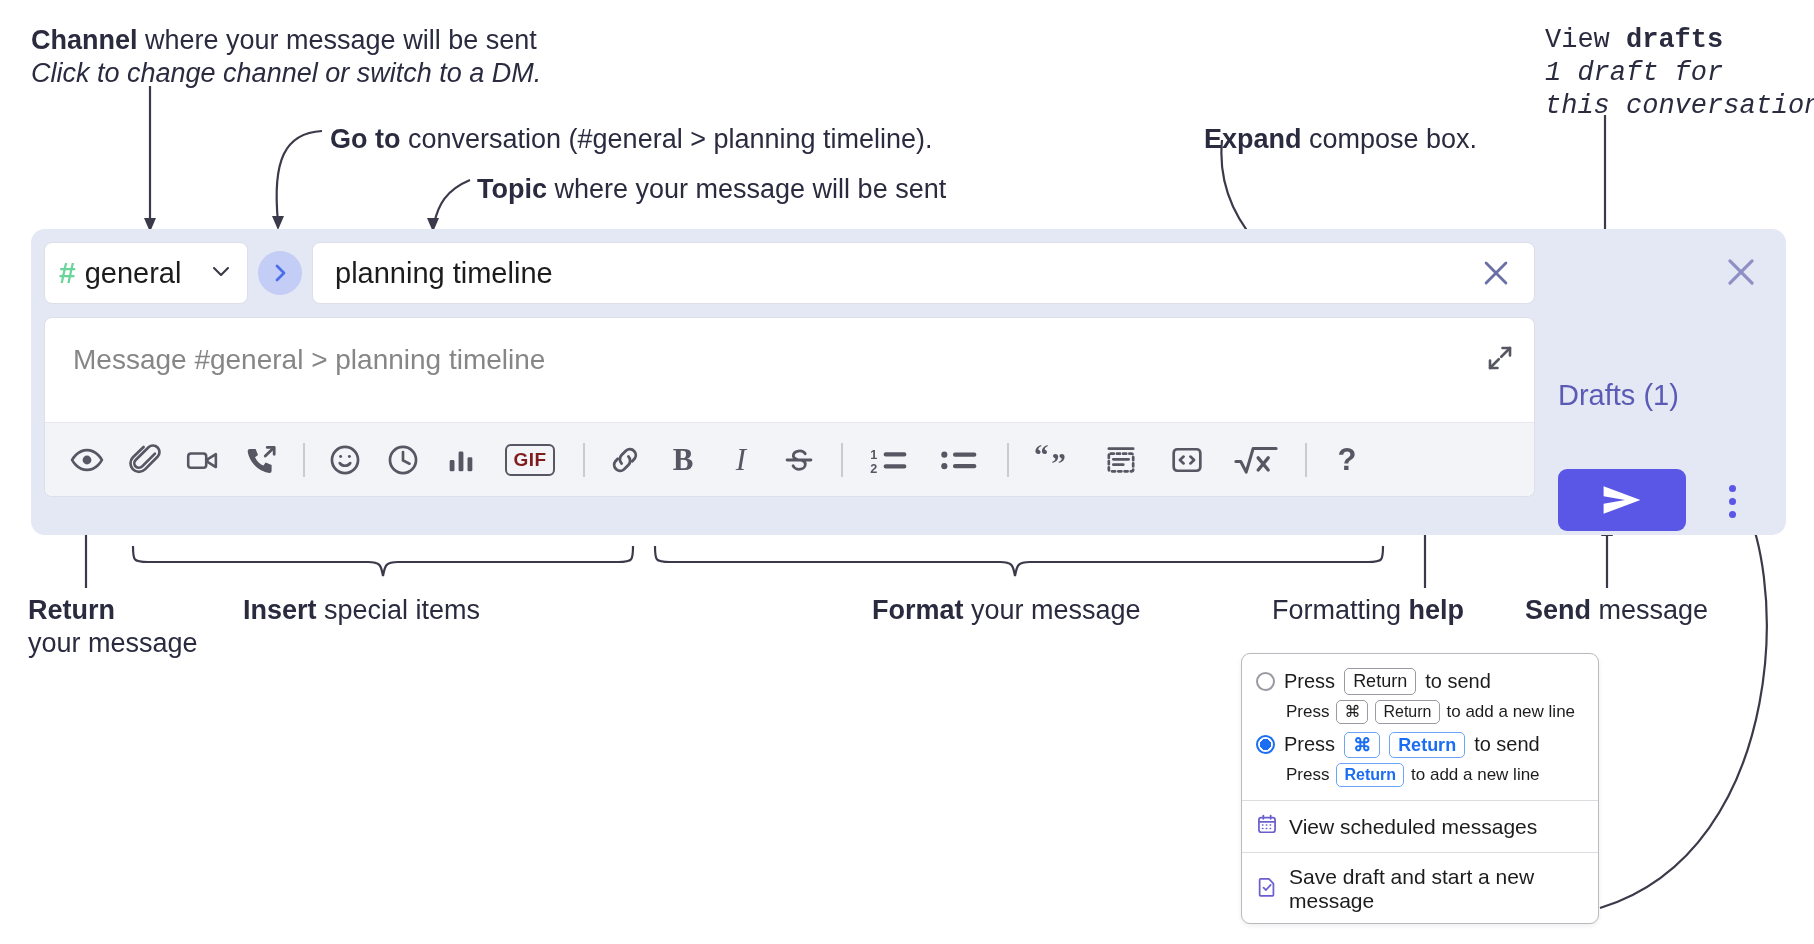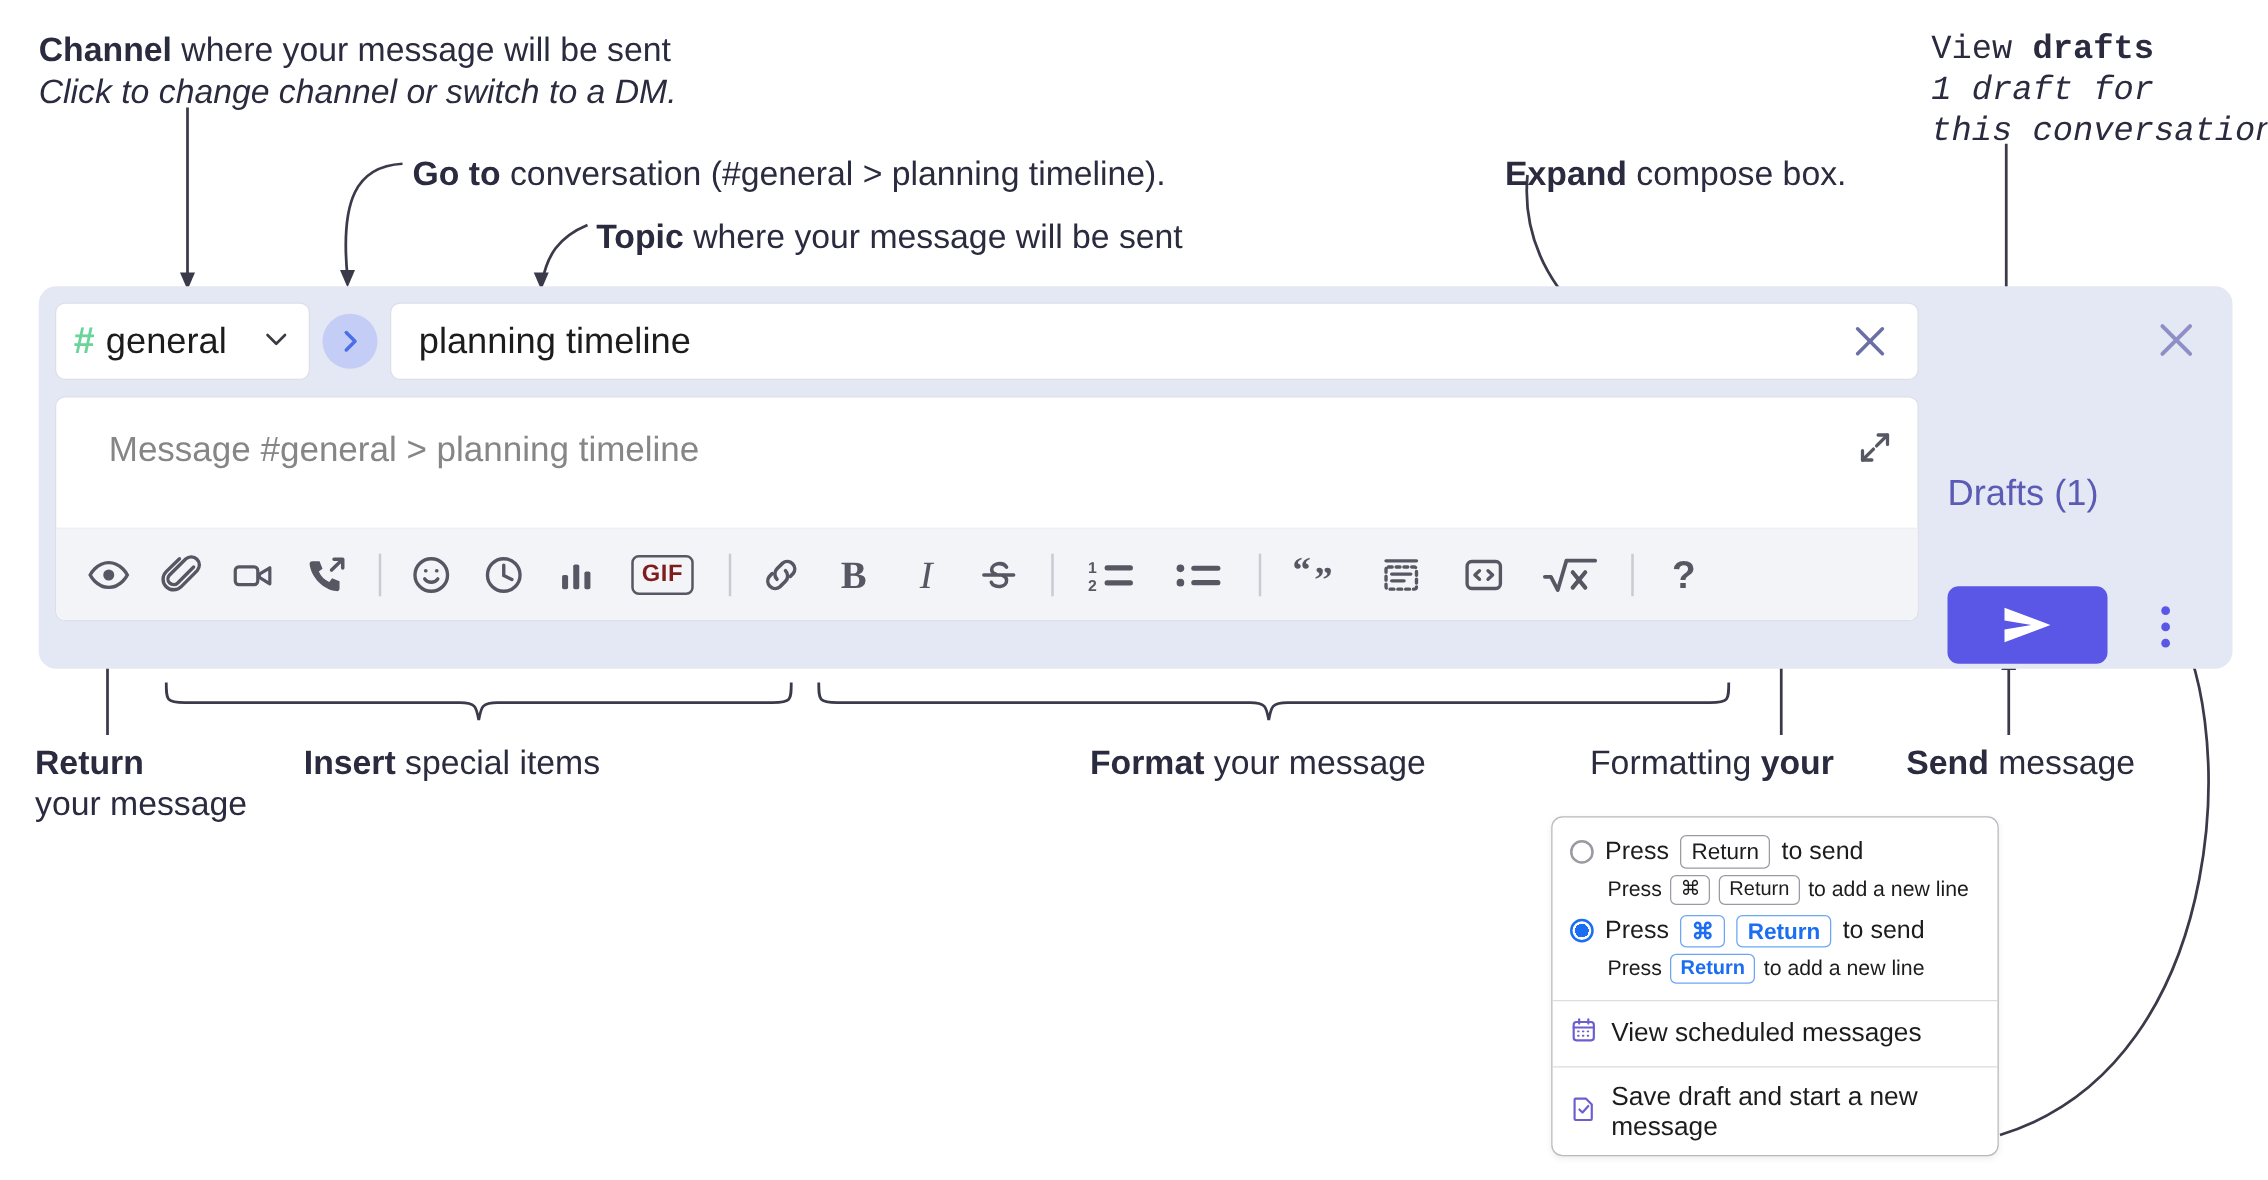--- a/index.html
+++ b/index.html
@@ -79,21 +79,21 @@
     background: #fff;
     border: 1px solid #dddfe8;
     border-radius: 8px;
     position: relative;
     height: 180px;
     display: flex; flex-direction: column;
   }
   .msg-input {
     height: 104px;
     display: flex; align-items: flex-start;
-    padding: 26px 60px 0 42px;
+    padding: 26px 60px 0 28px;
   }
   .msg-ph { font-size: 28px; color: #868686; }
   .expand-btn { position: absolute; right: 14px; top: 20px; width: 40px; height: 40px;
     display: flex; align-items: center; justify-content: center; }
 
   .toolbar {
     border-top: 1px solid #e8e8ec;
     background: #f3f4f8;
     border-radius: 0 0 8px 8px;
     flex: 1;
@@ -241,21 +241,21 @@
 
   <div class="anno" style="left:243px; top:594px;">
     <b>Insert</b><span> special items</span>
   </div>
 
   <div class="anno" style="left:872px; top:594px;">
     <b>Format</b><span> your message</span>
   </div>
 
   <div class="anno" style="left:1272px; top:594px;">
-    <span>Formatting </span><b>your</b>
+    <span>Formatting </span><b>help</b>
   </div>
 
   <div class="anno" style="left:1525px; top:594px;">
     <b>Send</b><span> message</span>
   </div>
 
 
   <div class="compose">
     <div class="compose-inner">
 

